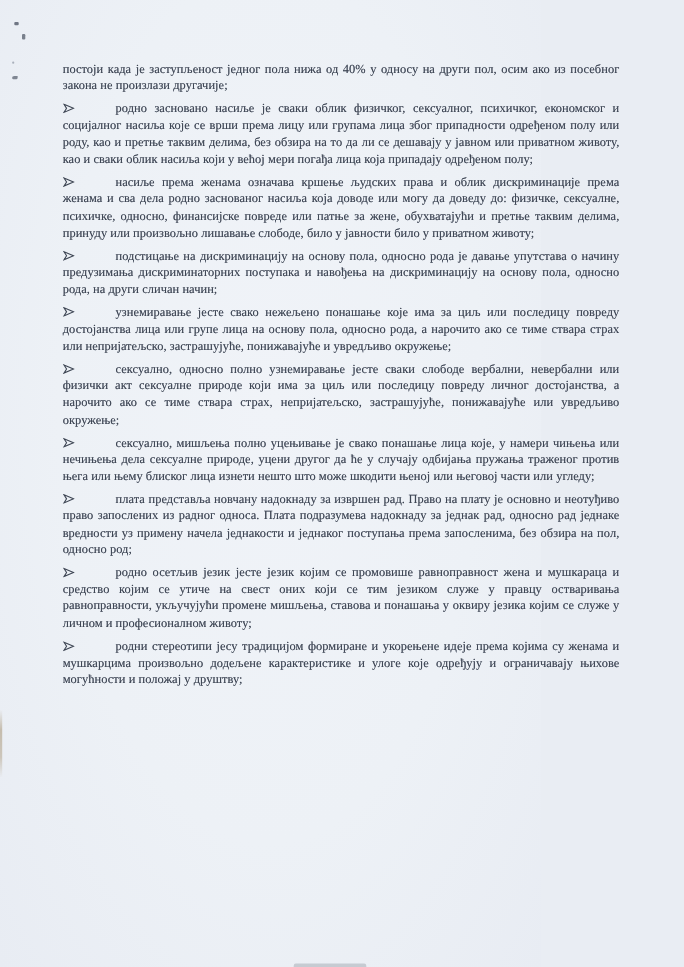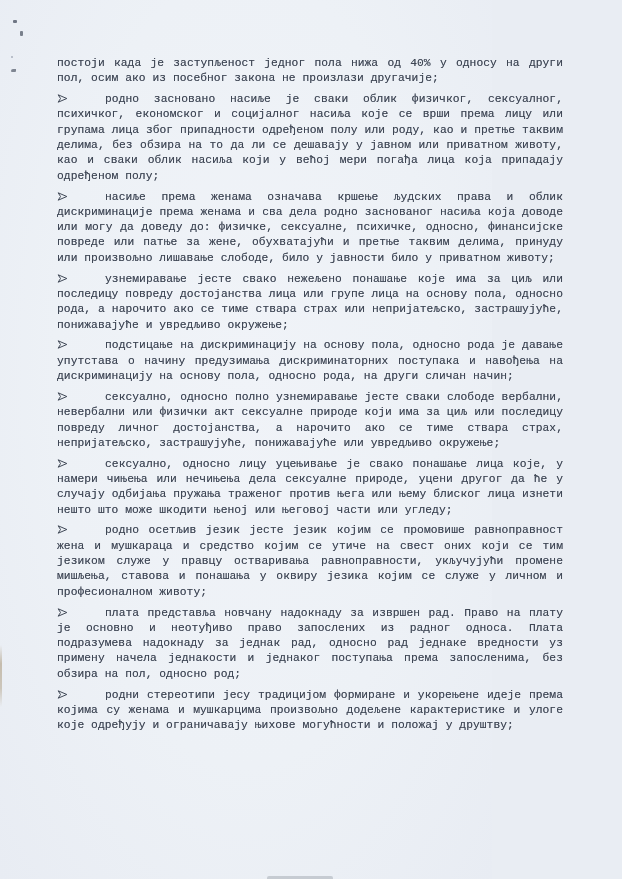--- a/index.html
+++ b/index.html
@@ -8,21 +8,21 @@
     width: 622px;
     height: 879px;
     overflow: hidden;
     background: #e9edf3;
   }
   .page {
     position: relative;
     width: 492px;
     height: 879px;
     background: radial-gradient(ellipse at 50% 42%, #f0f3f8 0%, #edf1f6 55%, #e8ecf3 100%);
-    font-family: Liberation Mono, monospace;
+    font-family: Liberation Serif, serif;
     color: #3e4654;
   }
   .text-block {
     position: absolute;
     left: 57px;
     top: 56px;
     width: 506px;
     text-align: justify;
     font-size: 11.3px;
     line-height: 15.3px;
@@ -84,40 +84,40 @@
     <p><span class="bullet-cell"><svg width="11" height="9" viewBox="0 0 12 10" aria-hidden="true">
             <path d="M1.2 0.9 L10.8 5 L1.2 9.1 L3.8 5 Z" fill="none" stroke="currentColor" stroke-width="1.1" stroke-linejoin="miter"></path>
           </svg></span><span>родно засновано насиље је сваки облик физичког, сексуалног, психичког, економског и социјалног насиља које се врши према лицу или групама лица због припадности одређеном полу или роду, као и претње таквим делима, без обзира на то да ли се дешавају у јавном или приватном животу, као и сваки облик насиља који у већој мери погађа лица која припадају одређеном полу;</span></p>
 
     <p><span class="bullet-cell"><svg width="11" height="9" viewBox="0 0 12 10" aria-hidden="true">
             <path d="M1.2 0.9 L10.8 5 L1.2 9.1 L3.8 5 Z" fill="none" stroke="currentColor" stroke-width="1.1" stroke-linejoin="miter"></path>
           </svg></span><span>насиље према женама означава кршење људских права и облик дискриминације према женама и сва дела родно заснованог насиља која доводе или могу да доведу до: физичке, сексуалне, психичке, односно, финансијске повреде или патње за жене, обухватајући и претње таквим делима, принуду или произвољно лишавање слободе, било у јавности било у приватном животу;</span></p>
 
     <p><span class="bullet-cell"><svg width="11" height="9" viewBox="0 0 12 10" aria-hidden="true">
             <path d="M1.2 0.9 L10.8 5 L1.2 9.1 L3.8 5 Z" fill="none" stroke="currentColor" stroke-width="1.1" stroke-linejoin="miter"></path>
-          </svg></span><span>узнемиравање јесте свако нежељено понашање које има за циљ или последицу повреду достојанства лица или групе лица на основу пола, односно рода, а нарочито ако се тиме ствара страх или непријатељско, застрашујуће, понижавајуће и увредљиво окружење;</span></p>
+          </svg></span><span>подстицање на дискриминацију на основу пола, односно рода је давање упутстава о начину предузимања дискриминаторних поступака и навођења на дискриминацију на основу пола, односно рода, на други сличан начин;</span></p>
 
     <p><span class="bullet-cell"><svg width="11" height="9" viewBox="0 0 12 10" aria-hidden="true">
             <path d="M1.2 0.9 L10.8 5 L1.2 9.1 L3.8 5 Z" fill="none" stroke="currentColor" stroke-width="1.1" stroke-linejoin="miter"></path>
-          </svg></span><span>подстицање на дискриминацију на основу пола, односно рода је давање упутстава о начину предузимања дискриминаторних поступака и навођења на дискриминацију на основу пола, односно рода, на други сличан начин;</span></p>
+          </svg></span><span>узнемиравање јесте свако нежељено понашање које има за циљ или последицу повреду достојанства лица или групе лица на основу пола, односно рода, а нарочито ако се тиме ствара страх или непријатељско, застрашујуће, понижавајуће и увредљиво окружење;</span></p>
 
     <p><span class="bullet-cell"><svg width="11" height="9" viewBox="0 0 12 10" aria-hidden="true">
             <path d="M1.2 0.9 L10.8 5 L1.2 9.1 L3.8 5 Z" fill="none" stroke="currentColor" stroke-width="1.1" stroke-linejoin="miter"></path>
           </svg></span><span>сексуално, односно полно узнемиравање јесте сваки слободе вербални, невербални или физички акт сексуалне природе који има за циљ или последицу повреду личног достојанства, а нарочито ако се тиме ствара страх, непријатељско, застрашујуће, понижавајуће или увредљиво окружење;</span></p>
 
     <p><span class="bullet-cell"><svg width="11" height="9" viewBox="0 0 12 10" aria-hidden="true">
             <path d="M1.2 0.9 L10.8 5 L1.2 9.1 L3.8 5 Z" fill="none" stroke="currentColor" stroke-width="1.1" stroke-linejoin="miter"></path>
-          </svg></span><span>сексуално, односно лицу уцењивање је свако понашање лица које, у намери чињења или нечињења дела сексуалне природе, уцени другог да ће у случају одбијања пружања траженог против њега или њему блиског лица изнети нешто што може шкодити њеној или његовој части или угледу;</span></p>
+          </svg></span><span>сексуално, мишљења полно уцењивање је свако понашање лица које, у намери чињења или нечињења дела сексуалне природе, уцени другог да ће у случају одбијања пружања траженог против њега или њему блиског лица изнети нешто што може шкодити њеној или његовој части или угледу;</span></p>
+
+    <p><span class="bullet-cell"><svg width="11" height="9" viewBox="0 0 12 10" aria-hidden="true">
+            <path d="M1.2 0.9 L10.8 5 L1.2 9.1 L3.8 5 Z" fill="none" stroke="currentColor" stroke-width="1.1" stroke-linejoin="miter"></path>
+          </svg></span><span>плата представља новчану надокнаду за извршен рад. Право на плату је основно и неотуђиво право запослених из радног односа. Плата подразумева надокнаду за једнак рад, односно рад једнаке вредности уз примену начела једнакости и једнаког поступања према запосленима, без обзира на пол, односно род;</span></p>
 
     <p><span class="bullet-cell"><svg width="11" height="9" viewBox="0 0 12 10" aria-hidden="true">
             <path d="M1.2 0.9 L10.8 5 L1.2 9.1 L3.8 5 Z" fill="none" stroke="currentColor" stroke-width="1.1" stroke-linejoin="miter"></path>
           </svg></span><span>родно осетљив језик јесте језик којим се промовише равноправност жена и мушкараца и средство којим се утиче на свест оних који се тим језиком служе у правцу остваривања равноправности, укључујући промене мишљења, ставова и понашања у оквиру језика којим се служе у личном и професионалном животу;</span></p>
-
-    <p><span class="bullet-cell"><svg width="11" height="9" viewBox="0 0 12 10" aria-hidden="true">
-            <path d="M1.2 0.9 L10.8 5 L1.2 9.1 L3.8 5 Z" fill="none" stroke="currentColor" stroke-width="1.1" stroke-linejoin="miter"></path>
-          </svg></span><span>плата представља новчану надокнаду за извршен рад. Право на плату је основно и неотуђиво право запослених из радног односа. Плата подразумева надокнаду за једнак рад, односно рад једнаке вредности уз примену начела једнакости и једнаког поступања према запосленима, без обзира на пол, односно род;</span></p>
 
     <p><span class="bullet-cell"><svg width="11" height="9" viewBox="0 0 12 10" aria-hidden="true">
             <path d="M1.2 0.9 L10.8 5 L1.2 9.1 L3.8 5 Z" fill="none" stroke="currentColor" stroke-width="1.1" stroke-linejoin="miter"></path>
           </svg></span><span>родни стереотипи јесу традицијом формиране и укорењене идеје према којима су женама и мушкарцима произвољно додељене карактеристике и улоге које одређују и ограничавају њихове могућности и положај у друштву;</span></p>
 
   </div>
 </div>
 
 </body></html>

